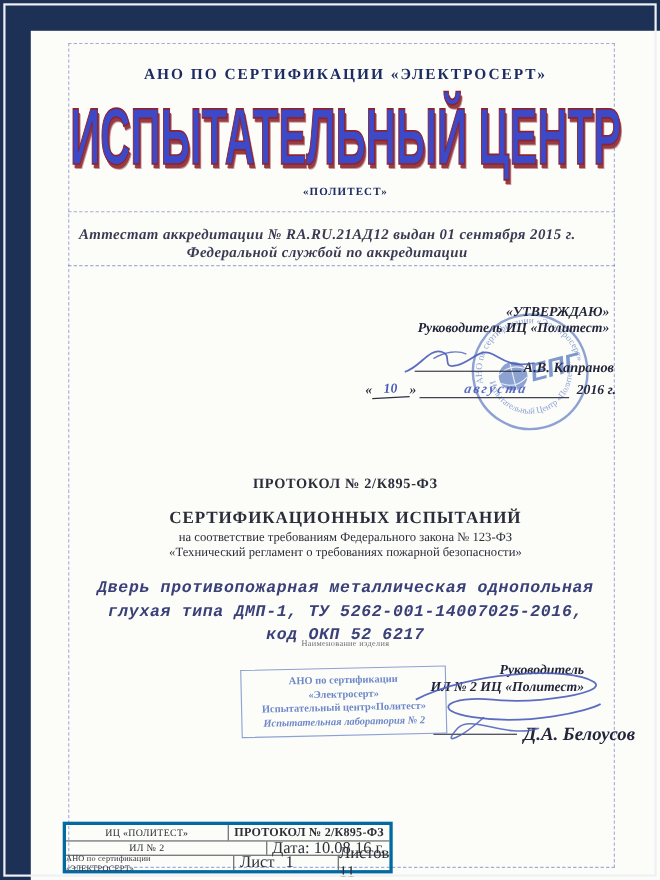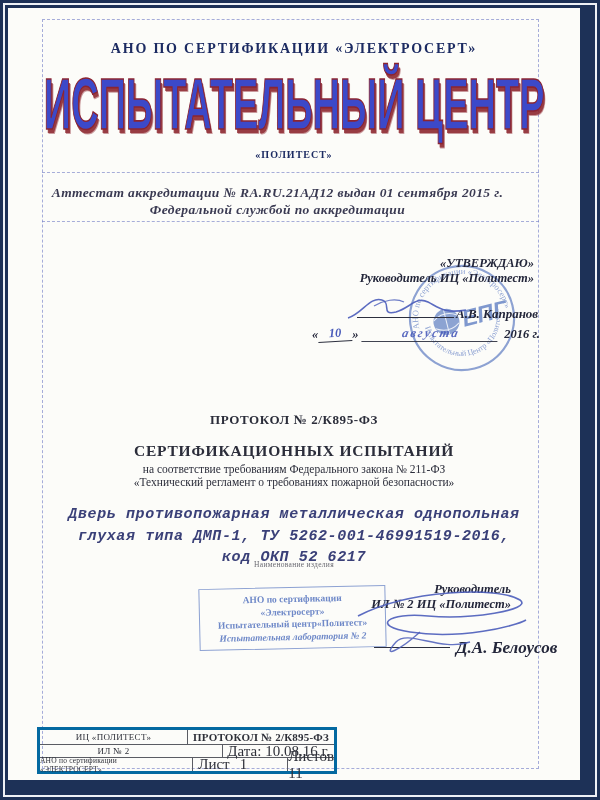--- a/index.html
+++ b/index.html
@@ -1,18 +1,18 @@
 <!DOCTYPE html>
 <html><head>
 <meta charset="utf-8">
 <style>
   html,body{margin:0;padding:0;background:#0e1e3a;}
   .page{
     position:relative;width:600px;height:800px;box-sizing:border-box;
-    background:#1d3157;padding:8px;overflow:hidden;
+    background:#1d3157;padding:28px;overflow:hidden;
     font-family:"Liberation Serif", serif;
   }
   .page::before{ 
     content:'';position:absolute;inset:3px;border:2px solid #eef1f6;pointer-events:none;z-index:5;
   }
   .paper{
     position:relative;width:572px;height:772px;background:#fcfcf9;z-index:1;
   }
   .dashed-box{
     position:absolute;left:34px;top:11px;width:497px;height:750px;
@@ -166,26 +166,26 @@
     <div class="date-row">
       <span>«</span>
       <span class="hand date-day">10</span>
       <span>»</span>
       <span class="hand date-month">августа</span>
       <span class="date-year">2016 г.</span>
     </div>
 
     <div class="protocol-line pl-number">ПРОТОКОЛ № 2/К895-ФЗ</div>
     <div class="protocol-line pl-type">СЕРТИФИКАЦИОННЫХ ИСПЫТАНИЙ</div>
-    <div class="protocol-line pl-basis1">на соответствие требованиям Федерального закона № 211-ФЗ</div>
+    <div class="protocol-line pl-basis1">на соответствие требованиям Федерального закона № 123-ФЗ</div>
     <div class="protocol-line pl-basis2">«Технический регламент о требованиях пожарной безопасности»</div>
 
     <div class="product-block">
       <div>Дверь противопожарная металлическая однопольная</div>
-      <div>глухая типа ДМП-1, ТУ 5262-001-46991519-2016,</div>
+      <div>глухая типа ДМП-1, ТУ 5262-001-14007025-2016,</div>
       <div>код ОКП 52 6217</div>
     </div>
     <div class="product-caption">Наименование изделия</div>
 
     <div class="lab-stamp">
       <div>АНО по сертификации</div>
       <div>«Электросерт»</div>
       <div>Испытательный центр«Политест»</div>
       <div class="l4">Испытательная лаборатория № 2</div>
     </div>

